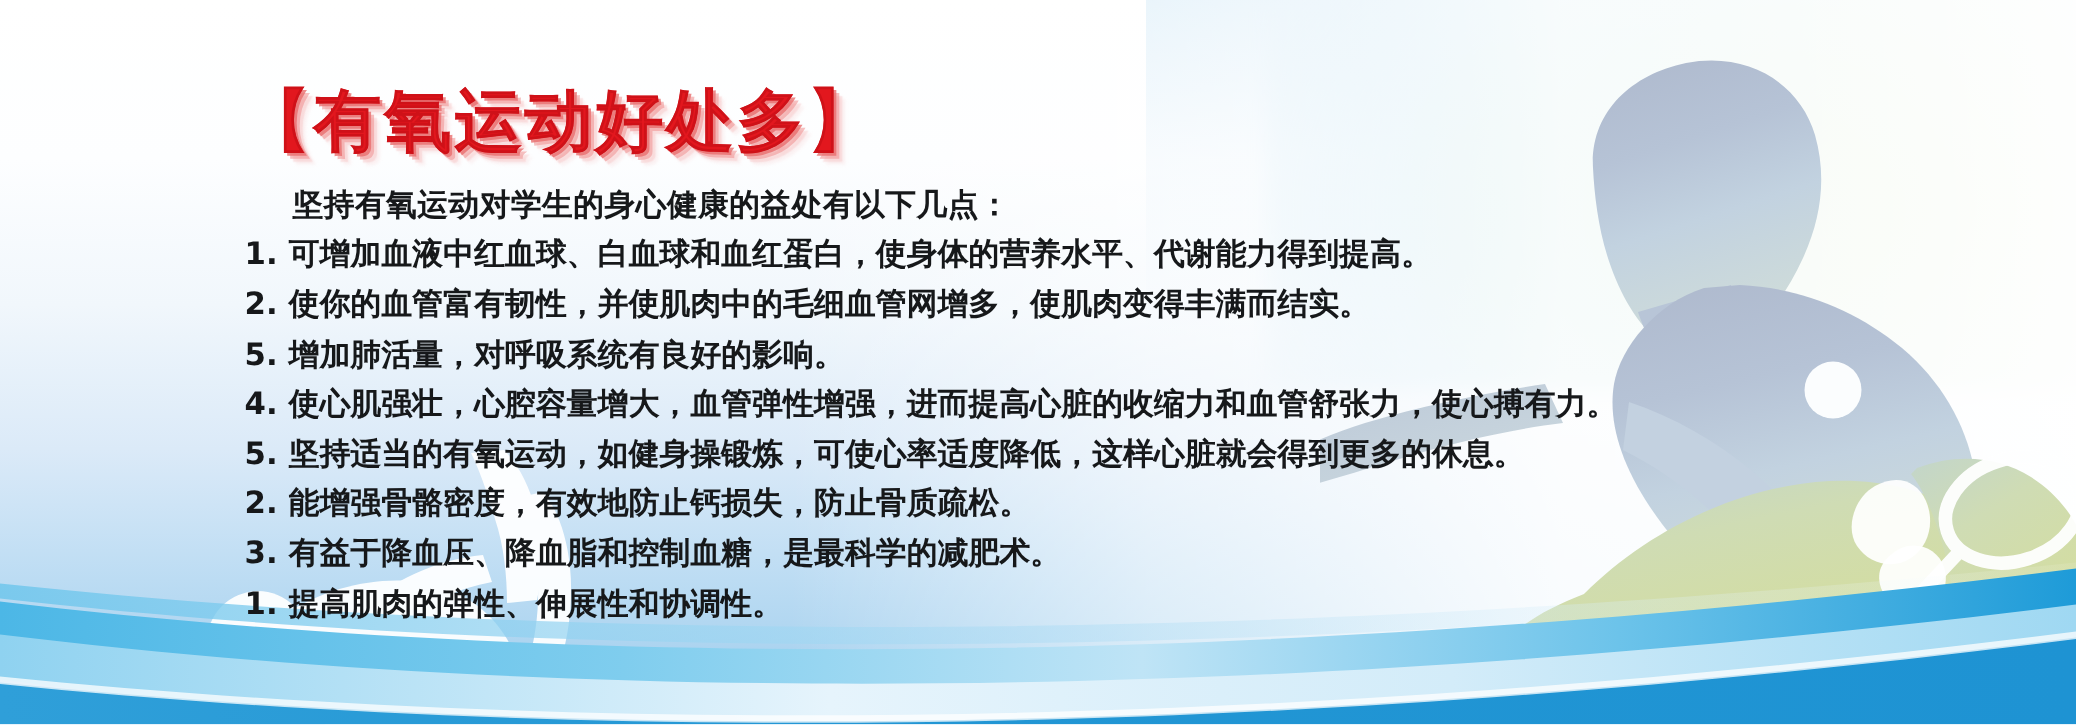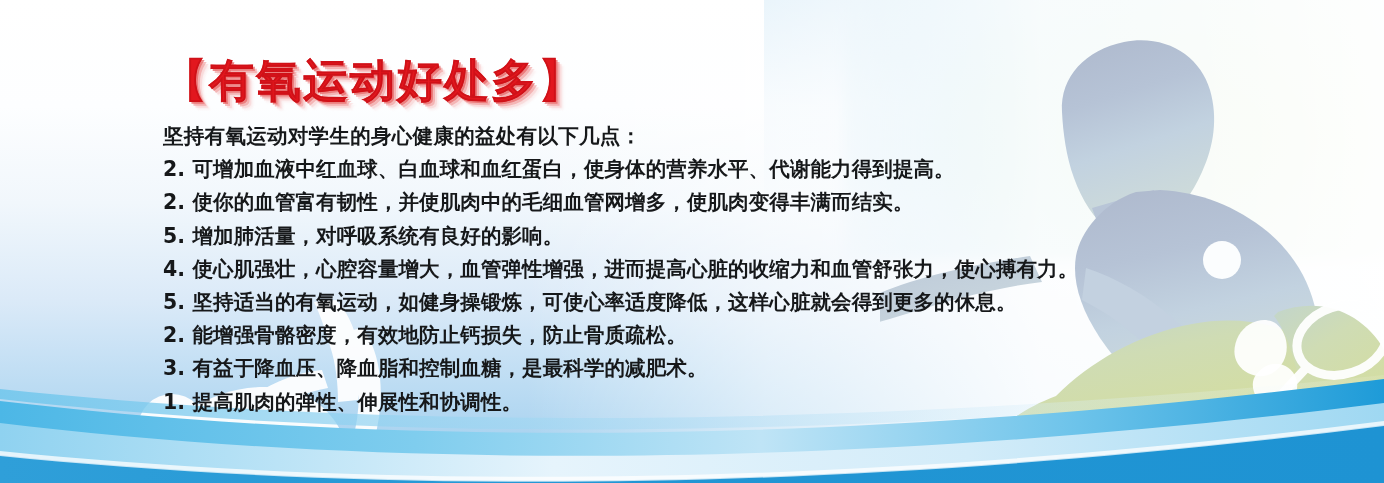--- a/index.html
+++ b/index.html
@@ -120,21 +120,21 @@
   }
   .line {
     font-family: "DejaVu Sans", "Liberation Sans", sans-serif;
     font-size: 20.5px;
     line-height: 33.2px;
     font-weight: 600;
     color: #16181a;
     white-space: nowrap;
     letter-spacing: 0.1px;
   }
-  .line.intro { letter-spacing: 0.3px; }
+  .line.intro { letter-spacing: 0.3px; margin-left: 32px; }
 </style>
 </head>
 <body>
 
 <div id="poster">
 
   <div class="bg-base"></div>
   <div class="bg-blue-haze"></div>
   <div class="bg-green-glow"></div>
   <div class="bg-right-wash"></div>
@@ -267,21 +267,21 @@
       <path d="M 0 88 C 340 122 800 132 1384 58 L 1384 63 C 800 137 340 127 0 93 Z" fill="#ffffff" opacity="0.75"></path>
     </svg>
   </div>
 
   <div class="content">
 
     <div class="title">【有氧运动好处多】</div>
 
     <div class="body-text">
       <div class="line intro">坚持有氧运动对学生的身心健康的益处有以下几点：</div>
-      <div class="line">2. 可增加血液中红血球、白血球和血红蛋白，使身体的营养水平、代谢能力得到提高。</div>
+      <div class="line">1. 可增加血液中红血球、白血球和血红蛋白，使身体的营养水平、代谢能力得到提高。</div>
       <div class="line">2. 使你的血管富有韧性，并使肌肉中的毛细血管网增多，使肌肉变得丰满而结实。</div>
       <div class="line">5. 增加肺活量，对呼吸系统有良好的影响。</div>
       <div class="line">4. 使心肌强壮，心腔容量增大，血管弹性增强，进而提高心脏的收缩力和血管舒张力，使心搏有力。</div>
       <div class="line">5. 坚持适当的有氧运动，如健身操锻炼，可使心率适度降低，这样心脏就会得到更多的休息。</div>
       <div class="line">2. 能增强骨骼密度，有效地防止钙损失，防止骨质疏松。</div>
       <div class="line">3. 有益于降血压、降血脂和控制血糖，是最科学的减肥术。</div>
       <div class="line">1. 提高肌肉的弹性、伸展性和协调性。</div>
     </div>
 
   </div>

